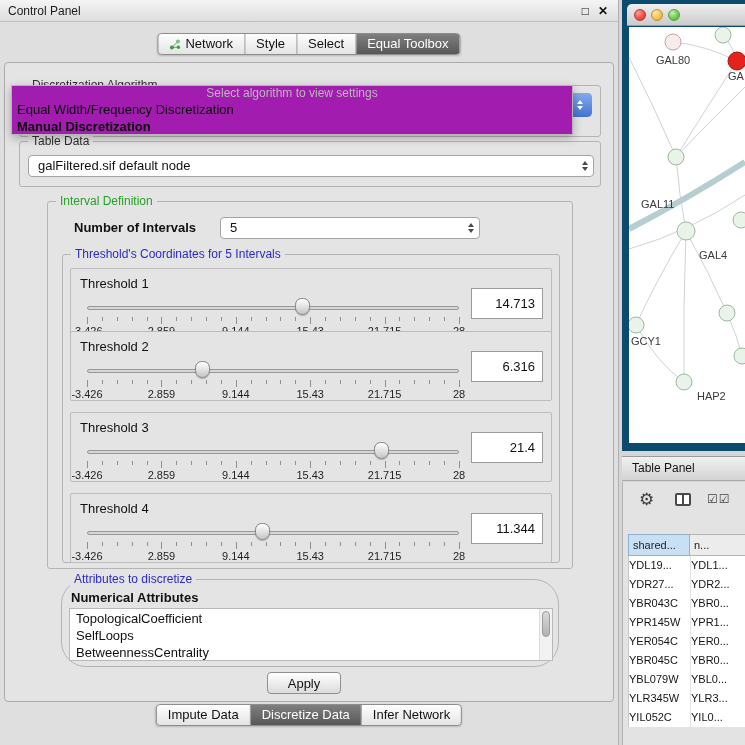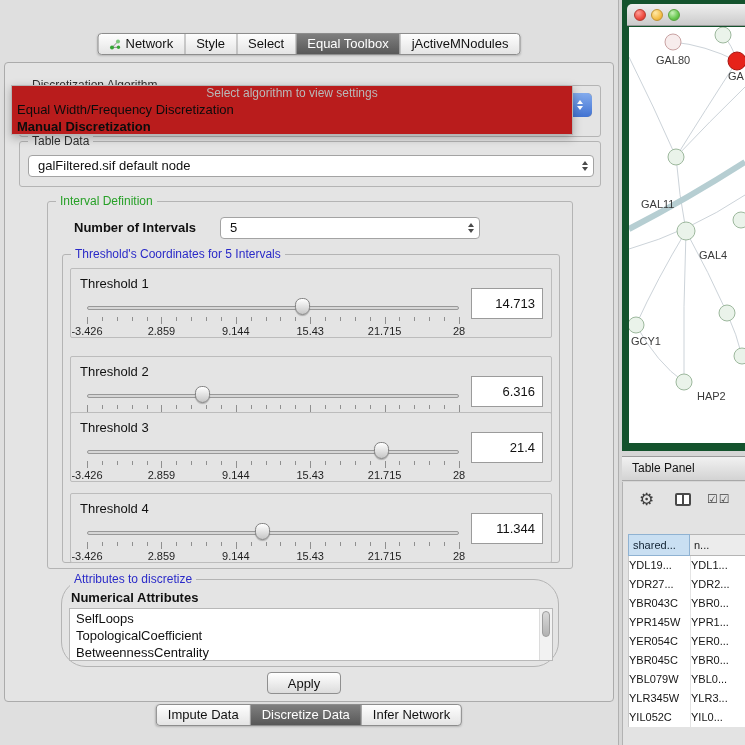--- a/index.html
+++ b/index.html
@@ -42,42 +42,42 @@
   .combo-cap { position:absolute; right:-1px; top:-1px; width:24px; height:24px;
                background:linear-gradient(#83abed,#4273d2); border-radius:0 5px 5px 0;
                display:flex; flex-direction:column; align-items:center; justify-content:center; gap:2px; }
   .tri { width:0; height:0; border-left:3.5px solid transparent; border-right:3.5px solid transparent; }
   .tri.up-w { border-bottom:4px solid #fff; }
   .tri.down-w { border-top:4px solid #fff; }
   .tri.up-g { border-bottom:4px solid #4a4a4a; }
   .tri.down-g { border-top:4px solid #4a4a4a; }
 
   .dropdown-overlay { position:absolute; left:6px; top:22px; width:562px; height:50px;
-                      background:#b91c1c; border:1px solid #b5b5b5; box-shadow:0 3px 9px rgba(0,0,0,.28); z-index:8; }
+                      background:#a21caf; border:1px solid #b5b5b5; box-shadow:0 3px 9px rgba(0,0,0,.28); z-index:8; }
   .dd-placeholder { height:15px; line-height:15px; text-align:center; font-size:12px; color:#b9b9b9; }
   .dd-option { height:17px; line-height:17px; font-size:13px; color:#0c0c0c; padding-left:5px; }
   .dd-option.first { font-weight:bold; }
 
   
   .tabledata-group { left:14px; top:78px; width:582px; height:46px; }
   .combo { position:absolute; background:#fff; border:1px solid #a3a3a3; border-radius:4px; }
   .combo-text { position:absolute; left:9px; top:0; bottom:0; line-height:20px; font-size:13px; color:#111; }
   .combo-arrows { position:absolute; right:5px; top:50%; transform:translateY(-50%);
                   display:flex; flex-direction:column; gap:2px; }
   .tabledata-combo { left:8px; top:13px; width:566px; height:22px; }
 
   
   .interval-group { left:42px; top:138px; width:526px; height:368px; }
   .noi-label { position:absolute; left:26px; top:18px; font-size:13px; font-weight:bold; color:#111; }
   .noi-combo { left:172px; top:15px; width:260px; height:22px; }
   .thresholds-group { position:absolute; left:14px; top:52px; width:498px; height:309px;
                       border:1px solid #b4b4b4; border-radius:3px; }
   .threshold-panel { position:absolute; left:7px; width:482px; height:70px;
                      border:1px solid #bcbcbc; border-radius:2px; background:#e4e4e4; }
-  .threshold-panel.t1 { top:13px; } .threshold-panel.t2 { top:101px; }
+  .threshold-panel.t1 { top:13px; } .threshold-panel.t2 { top:76px; }
   .threshold-panel.t3 { top:157px; } .threshold-panel.t4 { top:238px; }
   .tp-label { position:absolute; left:9px; top:7px; font-size:13px; font-weight:normal; color:#111; }
   .slider { position:absolute; left:16px; top:27px; width:372px; height:40px; }
   .slider-track { position:absolute; left:0; right:0; top:10px; height:4px; background:#d6d6d6;
                   border:1px solid #989898; border-radius:2px; }
   .slider-thumb { position:absolute; top:2px; width:15px; height:17px; margin-left:-7px;
                   background:linear-gradient(#ffffff,#c6c6c6); border:1px solid #848484;
                   border-radius:7px 7px 8px 8px; box-shadow:0 1px 1px rgba(0,0,0,.25); }
   .ticks { position:absolute; left:0; right:0; top:21px; height:8px; }
   .tick { position:absolute; top:0; width:1px; height:4px; background:#8f8f8f; }
@@ -99,21 +99,21 @@
   .attr-scrollbar { position:absolute; right:0; top:0; bottom:0; width:13px;
                     background:#f2f2f2; border-left:1px solid #dcdcdc; }
   .attr-scroll-thumb { position:absolute; left:2px; top:2px; width:8px; height:26px;
                        background:linear-gradient(#dadada,#b2b2b2); border:1px solid #9d9d9d; border-radius:5px; }
 
   .apply-btn { position:absolute; left:262px; top:609px; width:74px; height:22px;
                background:linear-gradient(#ffffff,#dcdcdc); border:1px solid #8f8f8f; border-radius:4px;
                font-size:13px; color:#111; font-family:inherit; }
 
   
-  .network-window { position:absolute; left:622px; top:0; width:123px; height:451px; background:#14532d; }
+  .network-window { position:absolute; left:622px; top:0; width:123px; height:451px; background:#0c4a6e; }
   .nw-titlebar { position:absolute; left:5px; top:4px; right:0; height:22px;
                  background:linear-gradient(#efefef,#cbcbcb); border-top-left-radius:5px;
                  border-bottom:1px solid #9a9a9a; }
   .traffic { position:absolute; top:5px; width:12px; height:12px; border-radius:50%; }
   .traffic.red { left:7px; background:radial-gradient(circle at 35% 30%, #ff9d96, #ee4b40 60%, #c62f26); border:1px solid #b53a31; }
   .traffic.yellow { left:24px; background:radial-gradient(circle at 35% 30%, #ffe9a8, #f5bf4a 60%, #d99f2b); border:1px solid #c09334; }
   .traffic.green { left:41px; background:radial-gradient(circle at 35% 30%, #c8f0b8, #68c84f 60%, #47a332); border:1px solid #57a23f; }
   .nw-canvas { position:absolute; left:7px; top:27px; right:0; bottom:8px; background:#fff; overflow:hidden; }
   .nw-canvas svg text { font-family:"Liberation Sans", sans-serif; font-size:11px; fill:#3a3a3a; }
 
@@ -139,42 +139,46 @@
   .np-c { font-size:11px; line-height:19px; padding-left:0; color:#151515; white-space:nowrap; overflow:hidden; }
   .np-c1 { width:62px; border-right:1px solid #e4e4e4; }
   .np-c2 { width:56px; }
 </style>
 </head>
 <body>
 
 <div class="stage">
 
   <div class="control-panel">
+    <div class="cp-titlebar">
+      <span class="cp-title">Control Panel</span>
+      <span class="cp-titlebar-icons">
+        <span>□</span>
+        <span>✕</span>
+      </span>
+    </div>
 
     <div class="segmented top-tabs">
       <div class="seg-tab">
         <svg width="11" height="11" viewBox="0 0 11 11">
           <path d="M2.5 8.5 L8.5 2.5 M2.5 8.5 L9 8.2" stroke="#8a8a8a" stroke-width="1" fill="none"></path>
           <circle cx="2.5" cy="8.5" r="2" fill="#35a535"></circle>
           <circle cx="8.5" cy="2.5" r="2" fill="#79c879"></circle>
           <circle cx="9" cy="8.2" r="1.7" fill="#35a535"></circle>
         </svg>
         <span>Network</span>
       </div>
       <div class="seg-tab">
         <span>Style</span>
       </div>
       <div class="seg-tab">
         <span>Select</span>
       </div>
       <div class="seg-tab active">
         <span>Equal Toolbox</span>
-      </div>
-      <div class="seg-tab">
-        <span>jActiveMNodules</span>
       </div>
     </div>
 
     <div class="cp-body">
 
       <div class="group algo-group">
         <span class="group-label">Discretization Algorithm</span>
         <div class="algo-combo">
           <span class="combo-cap">
             <span class="tri up-w"></span>
@@ -395,22 +399,22 @@
             <input class="value-box" readonly="" value="11.344" style="">
           </div>
         </div>
       </div>
 
       <div class="group attr-group">
         <span class="group-label blue">Attributes to discretize</span>
         <div class="attr-title">Numerical Attributes</div>
         <div class="attr-list">
           <div class="attr-items">
+              <div class="list-item">TopologicalCoefficient</div>
               <div class="list-item">SelfLoops</div>
-              <div class="list-item">TopologicalCoefficient</div>
               <div class="list-item">BetweennessCentrality</div>
             </div>
           <div class="attr-scrollbar">
             <div class="attr-scroll-thumb"></div>
           </div>
         </div>
       </div>
 
       <button class="apply-btn">Apply</button>
     </div>

